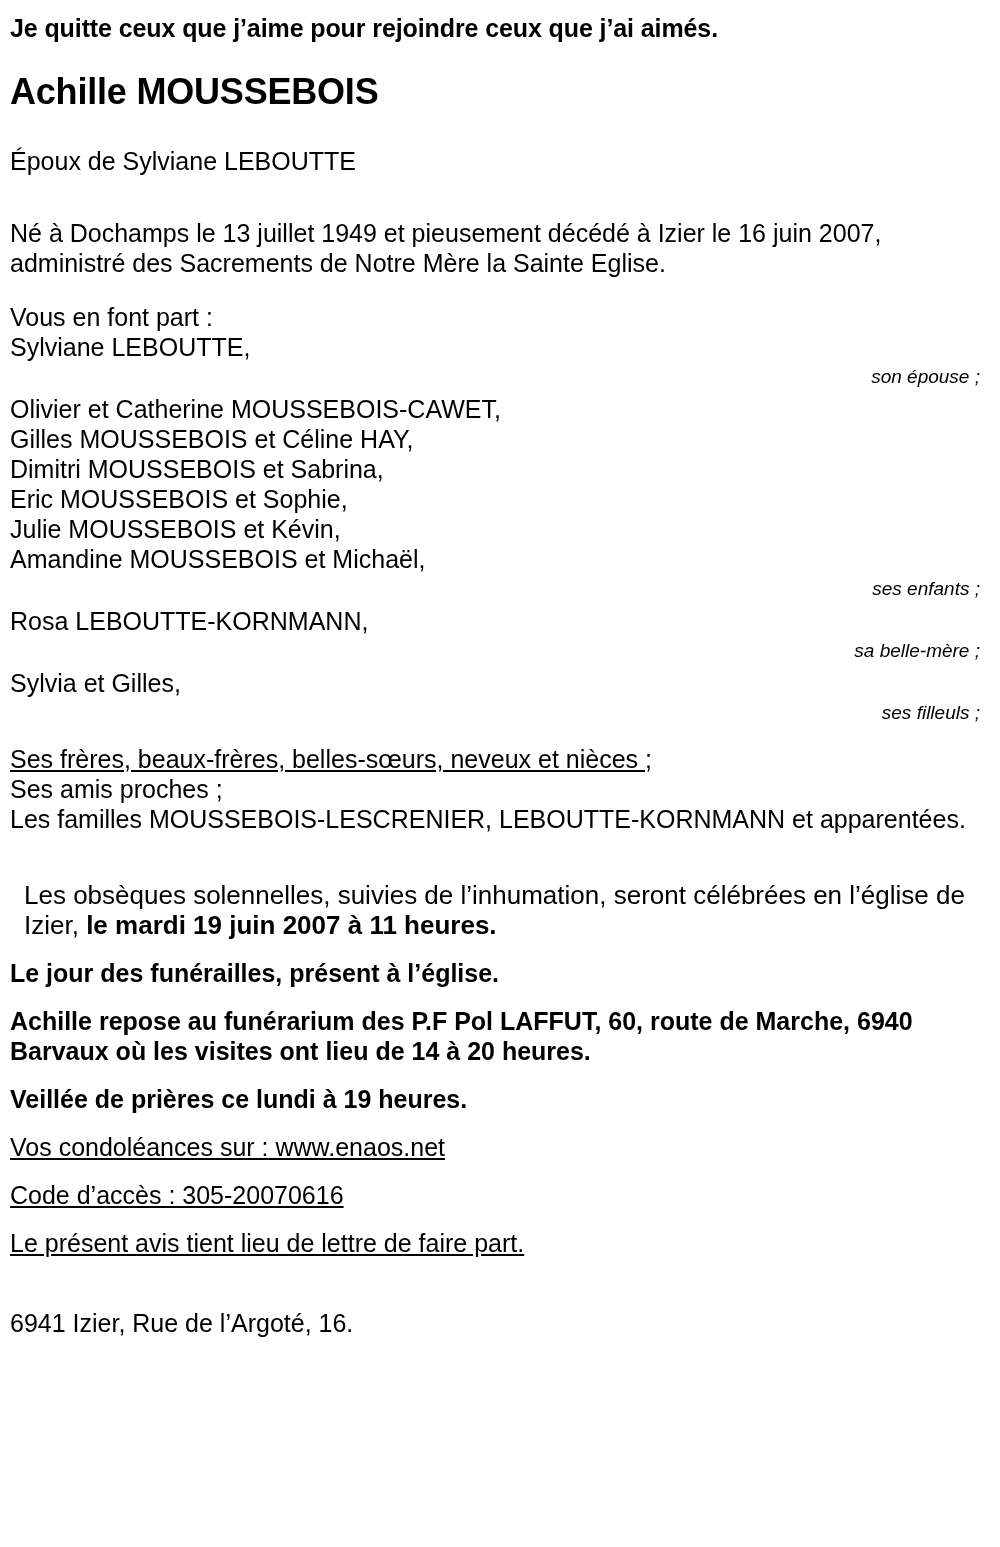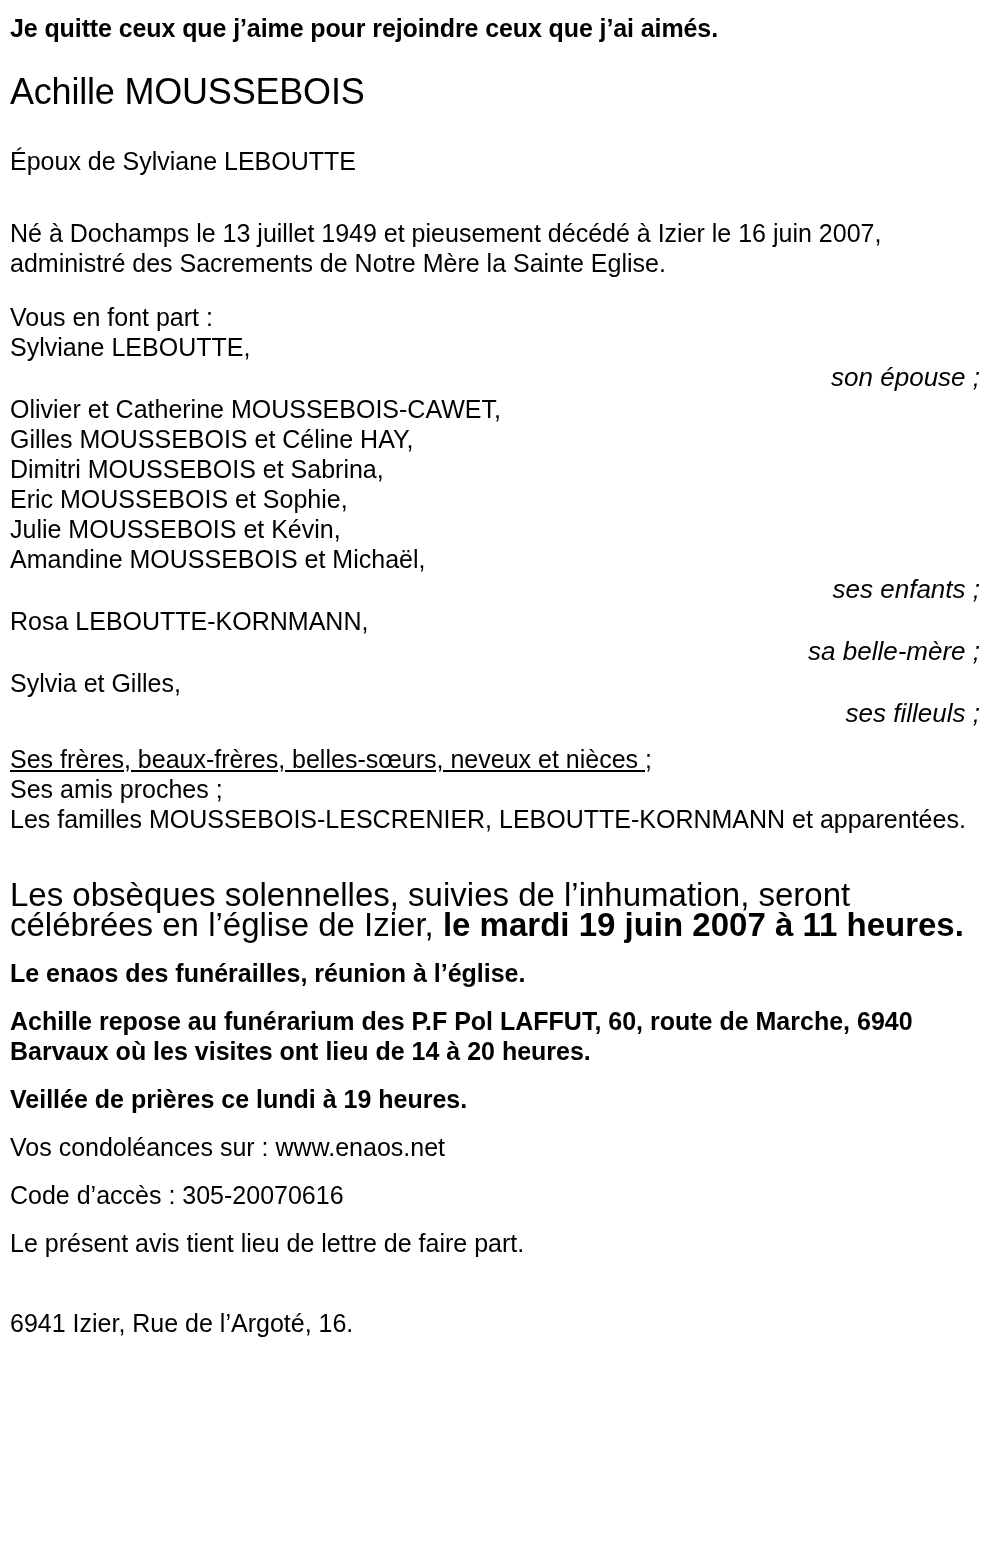--- a/index.html
+++ b/index.html
@@ -25,21 +25,21 @@
   
   .epitaph {
     font-size: 25px;
     font-weight: bold;
     line-height: 30px;
     letter-spacing: -0.1px;
     margin: 3px 0 0 0;
   }
   .deceased-name {
     font-size: 36px;
-    font-weight: normal;
+    font-weight: bold;
     line-height: 42px;
     letter-spacing: -0.2px;
     margin: 28px 0 0 0;
   }
   .spouse-of {
     font-size: 25px;
     font-weight: normal;
     line-height: 30px;
     margin: 33px 0 0 0;
   }
@@ -57,52 +57,53 @@
   }
   .relative-line {
     font-size: 25px;
     line-height: 30px;
     margin: 0;
   }
   .relative-line.first-of-group {
     margin-top: 4px;
   }
   .relation-label {
-    font-size: 26px;
+    font-size: 19px;
     font-style: italic;
     line-height: 26px;
     text-align: right;
     margin: 2px 0 0 0;
     padding-right: 8px;
   }
   .closing-list {
     font-size: 25px;
     line-height: 30px;
     margin: 18px 0 0 0;
     max-width: 950px;
     text-decoration: underline;
   }
   .ceremony {
-    font-size: 33px;
+    font-size: 26px;
     line-height: 30px;
-    margin: 46px 0 0 0;
+    margin: 46px 0 0 14px;
     max-width: 962px;
   }
   .ceremony b { font-weight: bold; }
   .ceremony-bold {
     font-size: 25px;
     font-weight: bold;
     line-height: 30px;
     margin: 18px 0 0 0;
     max-width: 985px;
   }
   .info-line {
     font-size: 25px;
     line-height: 30px;
     margin: 18px 0 0 0;
+    text-decoration: underline;
   }
   .address-line {
     font-size: 25px;
     line-height: 30px;
     margin: 50px 0 8px 0;
   }
 </style>
 </head>
 <body>
 
@@ -144,21 +145,21 @@
   </div>
 
   <div>
     <p class="closing-list">Ses frères, beaux-frères, belles-sœurs, neveux et nièces ;</p>
     <p class="relative-line">Ses amis proches ;</p>
     <p class="relative-line">Les familles MOUSSEBOIS-LESCRENIER, LEBOUTTE-KORNMANN et apparentées.</p>
   </div>
 
   <p class="ceremony"><span>Les obsèques solennelles, suivies de l’inhumation, seront célébrées en l’église de Izier, </span><b>le mardi 19 juin 2007 à 11 heures.</b></p>
 
-  <p class="ceremony-bold">Le enaos des funérailles, réunion à l’église.</p>
+  <p class="ceremony-bold">Le jour des funérailles, présent à l’église.</p>
 
   <p class="ceremony-bold">Achille repose au funérarium des P.F Pol LAFFUT, 60, route de Marche, 6940 Barvaux où les visites ont lieu de 14 à 20 heures.</p>
 
   <p class="ceremony-bold">Veillée de prières ce lundi à 19 heures.</p>
 
   <p class="info-line">Vos condoléances sur : www.enaos.net</p>
 
   <p class="info-line">Code d’accès : 305-20070616</p>
 
   <p class="info-line">Le présent avis tient lieu de lettre de faire part.</p>

